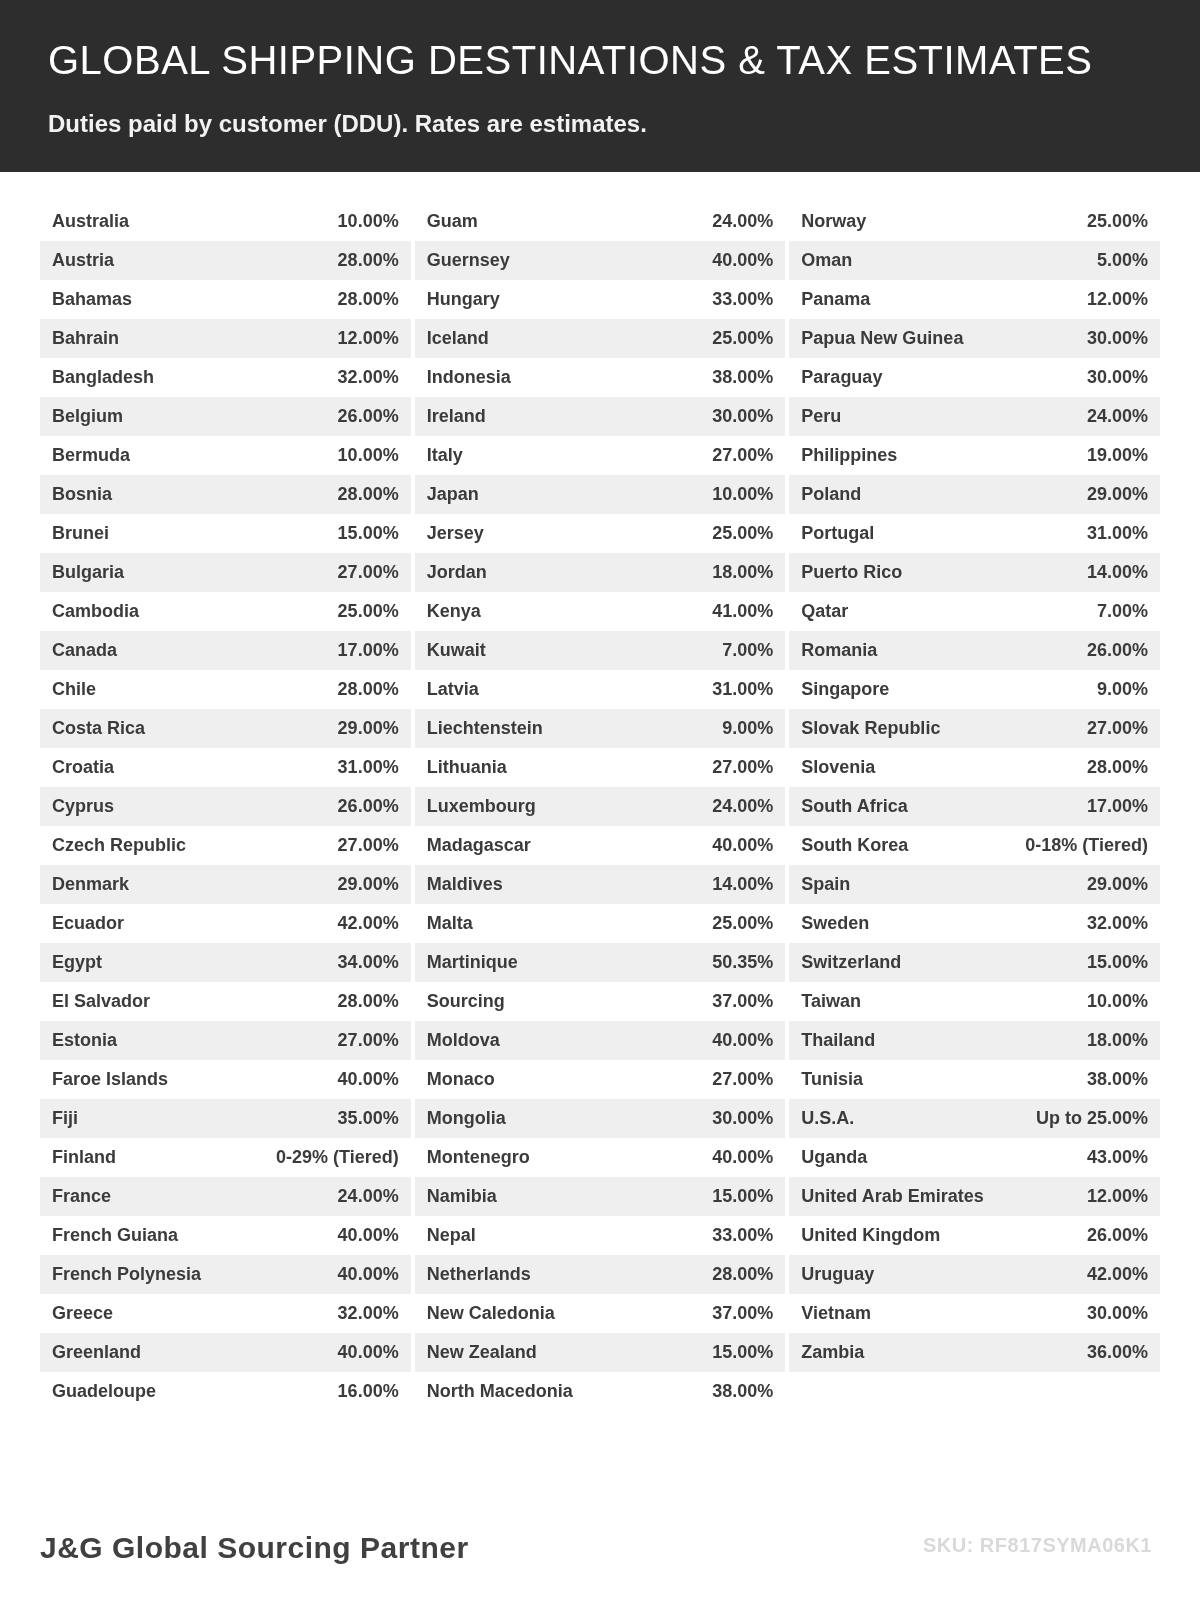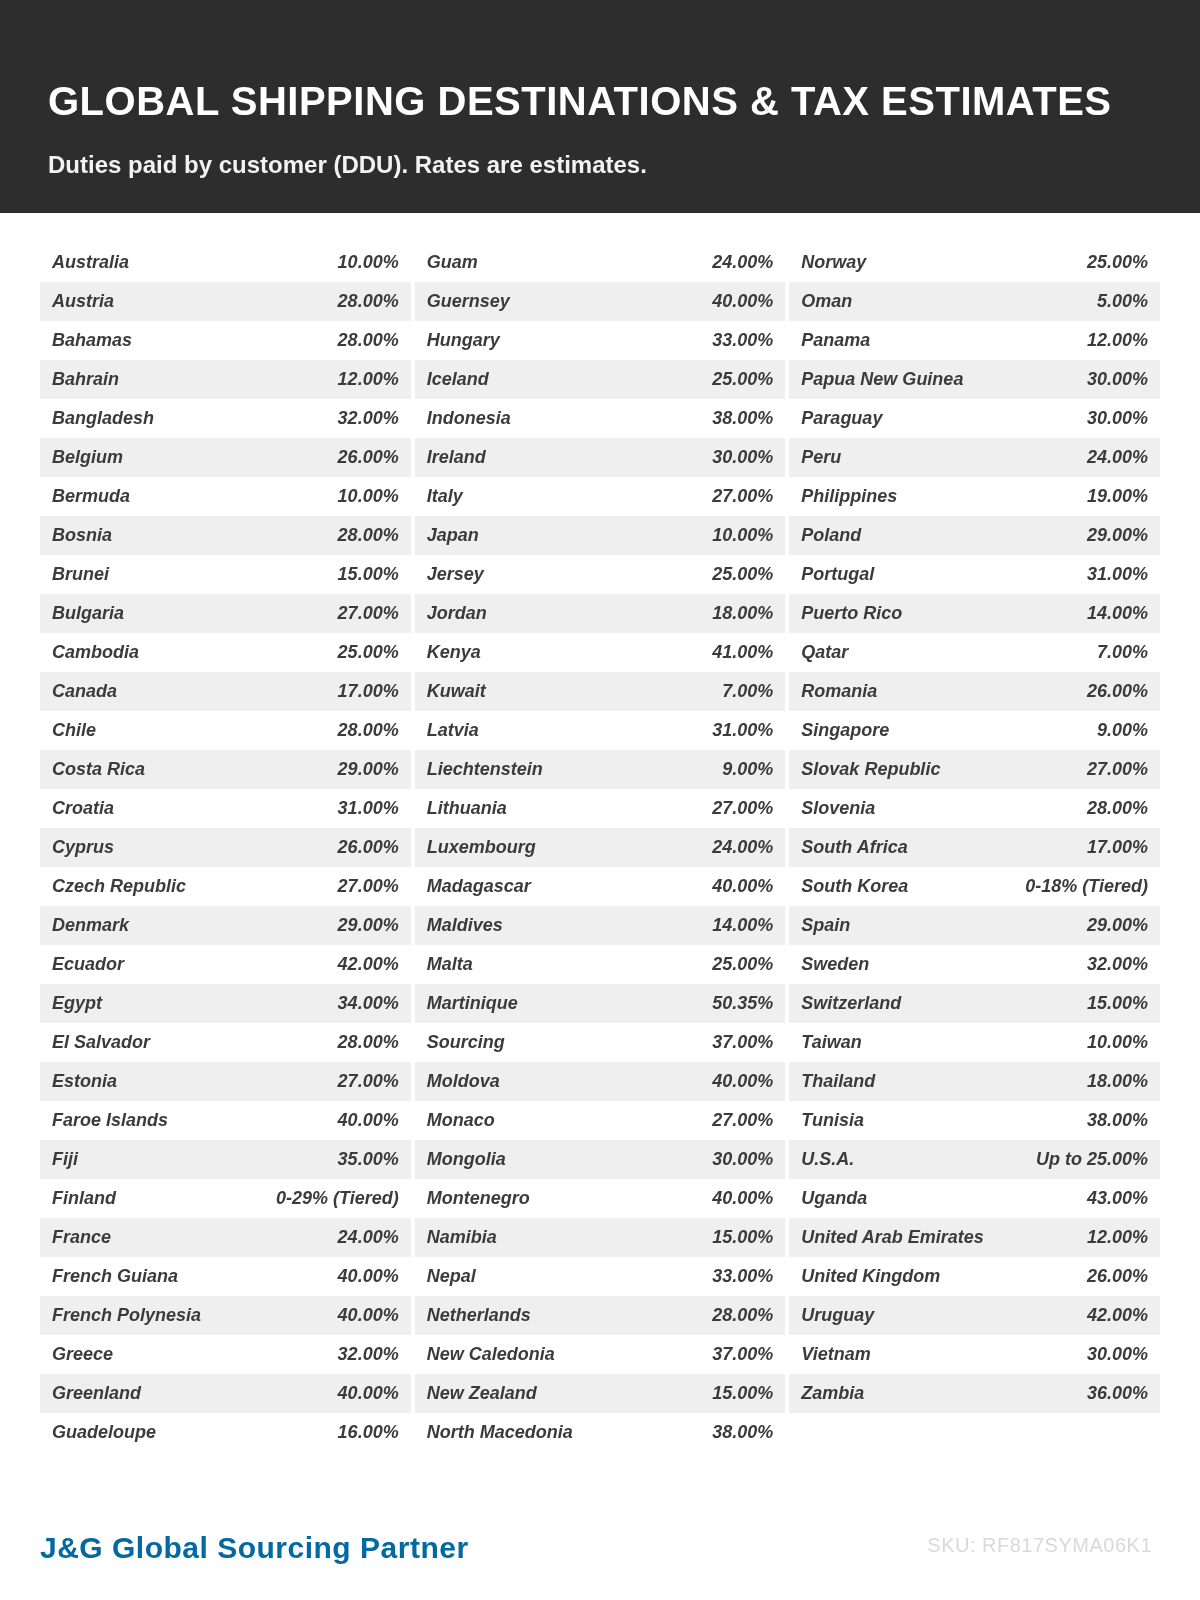--- a/index.html
+++ b/index.html
@@ -14,37 +14,35 @@
     position: relative;
     overflow: hidden;
   }
   .header {
     background: #2d2d2d;
     color: #ffffff;
     padding: 38px 48px 34px 48px;
   }
   .header .title {
     font-size: 40px;
-    font-weight: 700;
+    font-weight: 400;
     letter-spacing: 0.5px;
     line-height: 1.1;
-    margin-top: 41px;
   }
   .header .subtitle {
     margin-top: 28px;
     font-size: 24px;
     font-weight: 700;
     color: #f2f2f2;
   }
   .table-area {
     display: flex;
     gap: 4px;
     padding: 30px 40px 0 40px;
     align-items: flex-start;
-    font-style: italic;
   }
   .col {
     flex: 1;
     display: flex;
     flex-direction: column;
   }
   .row {
     display: flex;
     justify-content: space-between;
     align-items: center;
@@ -75,27 +73,27 @@
     bottom: 0;
     height: 90px;
     display: flex;
     justify-content: space-between;
     align-items: center;
     padding: 0 48px 20px 40px;
   }
   .footer .brand {
     font-size: 30px;
     font-weight: 800;
-    color: #0369a1;
+    color: #404040;
     letter-spacing: 0.5px;
     margin-top: 6px;
   }
   .footer .sku {
     font-size: 20px;
-    font-weight: 400;
+    font-weight: 700;
     color: #d9d9d9;
     letter-spacing: 0.5px;
   }
 </style>
 </head>
 <body>
 
 <div class="header">
   <div class="title">GLOBAL SHIPPING DESTINATIONS &amp; TAX ESTIMATES</div>
   <div class="subtitle">Duties paid by customer (DDU). Rates are estimates.</div>

